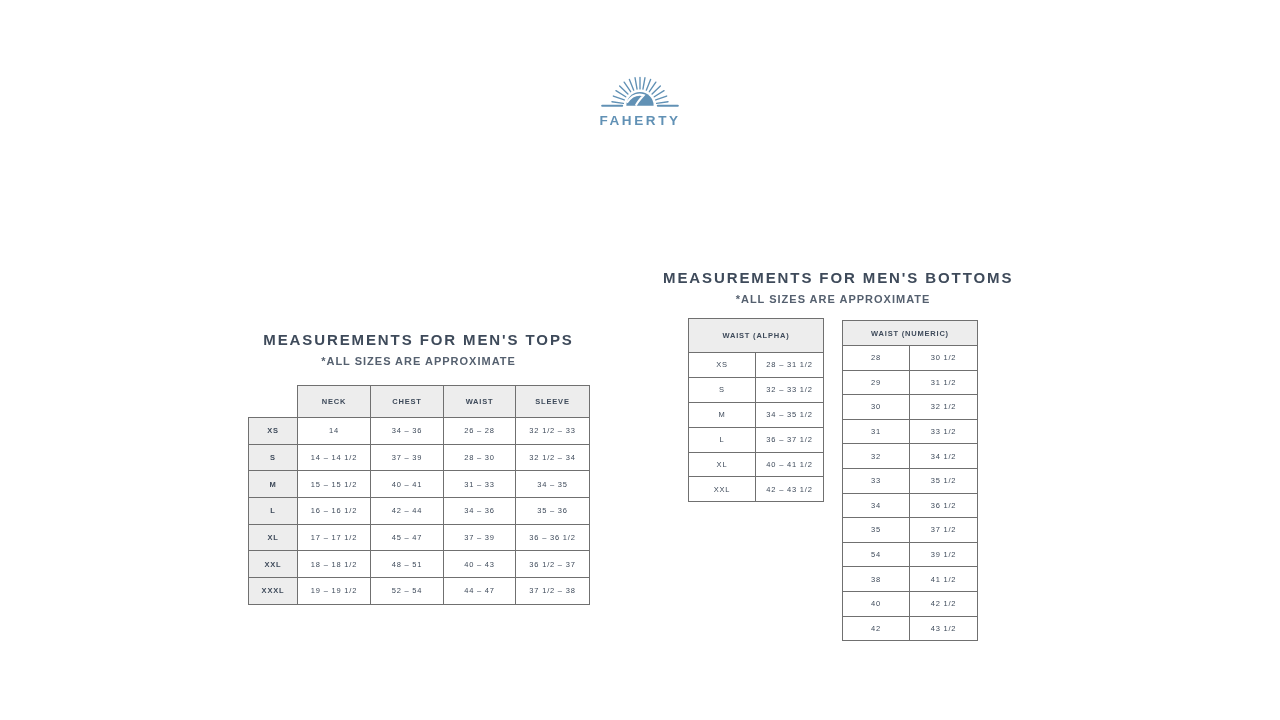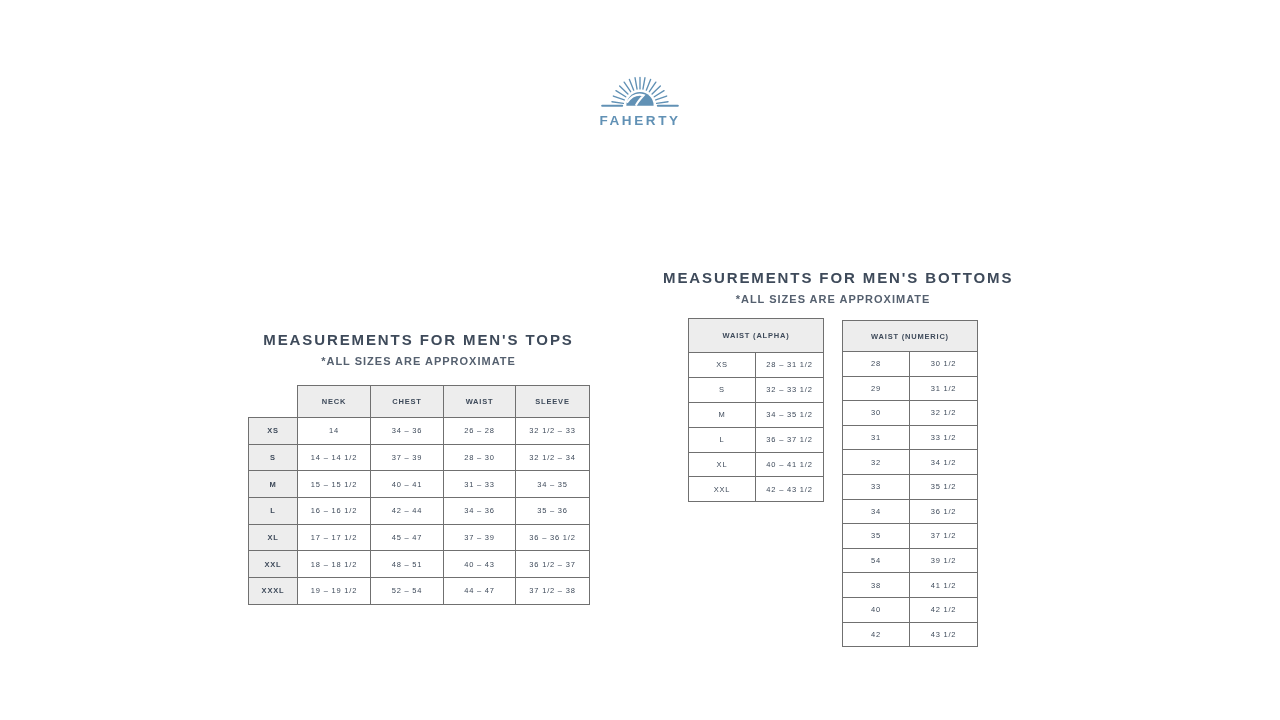--- a/index.html
+++ b/index.html
@@ -36,21 +36,21 @@
 
   .tops-table{left:0;top:54px;width:341px;}
   .tops-table thead tr{height:32px;}
   .tops-table tbody tr{height:26.7px;}
 
   .alpha-table{left:25px;top:49px;width:135px;}
   .alpha-table thead tr{height:34px;}
   .alpha-table tbody tr{height:24.9px;}
 
   .numeric-table{left:179px;top:51px;width:135px;}
-  .numeric-table thead tr{height:31px;border-radius:6px;}
+  .numeric-table thead tr{height:25px;border-radius:6px;}
   .numeric-table tbody tr{height:24.6px;}
 </style>
 </head>
 <body>
 
 <div class="page">
 
   <header class="logo">
     <svg width="84" height="38" viewBox="10 14 80 36" aria-hidden="true">
 

